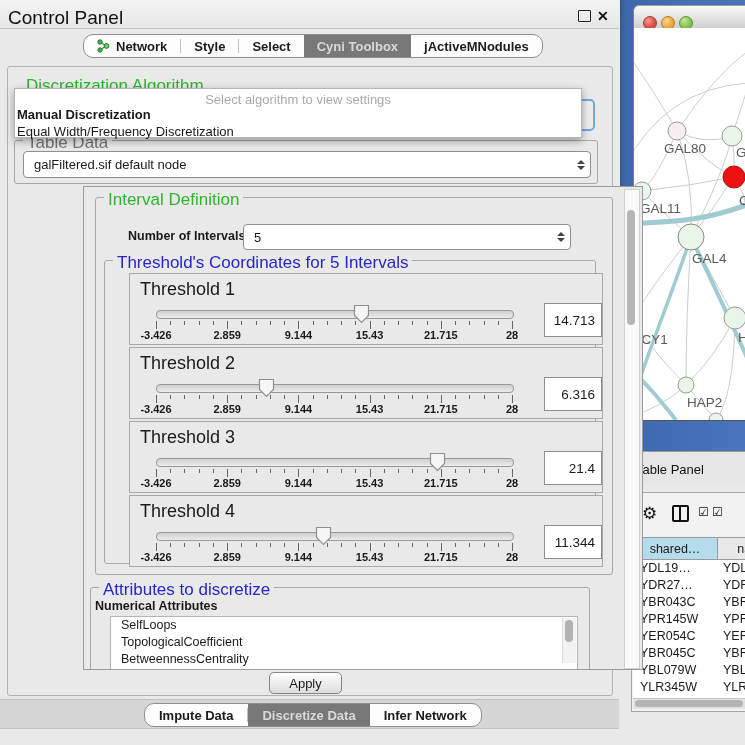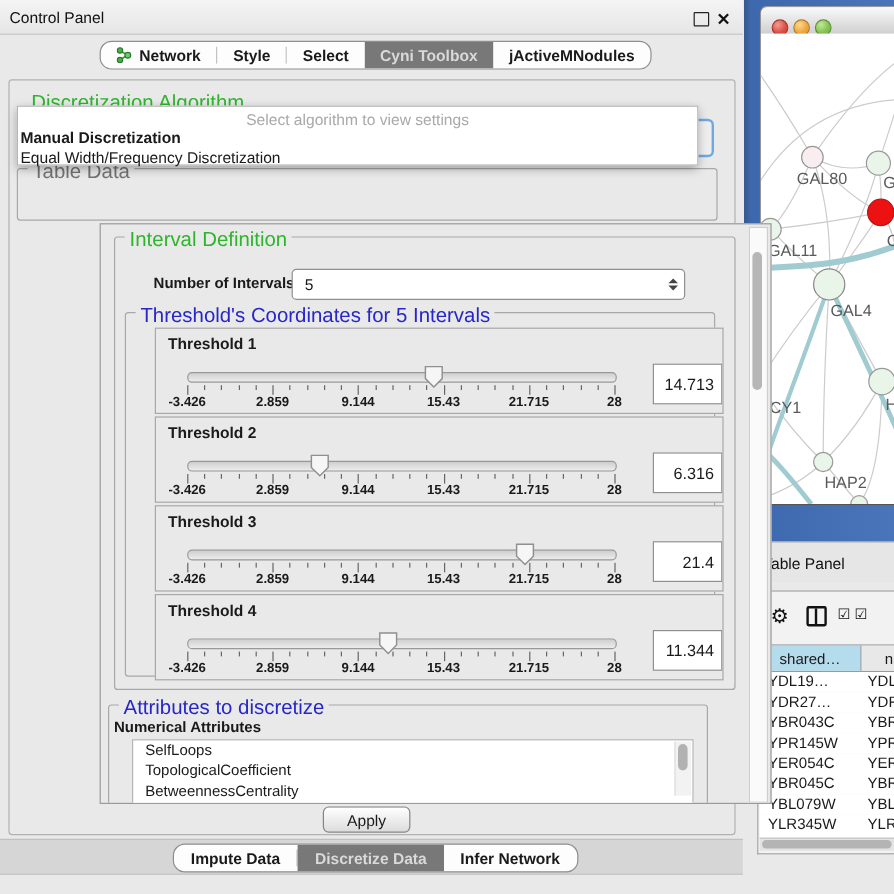--- a/index.html
+++ b/index.html
@@ -3,21 +3,21 @@
 <meta charset="utf-8">
 <style>
   html,body{margin:0;padding:0;}
   body{font-family:"Liberation Sans", sans-serif; background:#bbb;}
   #screen{position:relative;width:745px;height:745px;background:#e9e9e9;overflow:hidden;
           font-family:"Liberation Sans", sans-serif;color:#1a1a1a;}
   .abs{position:absolute;}
   
   #cp-titlebar{left:0;top:0;width:619px;height:28px;
     background:linear-gradient(#f4f4f4,#e6e6e6);border-bottom:1px solid #c6c6c6;}
-  #cp-title{left:8px;top:7px;font-size:13px;color:#111;}
+  #cp-title{left:8px;top:7px;font-size:19px;color:#111;}
   .win-ico{top:9px;font-size:12px;color:#111;cursor:default;}
   #cp-float{left:578px;top:10px;width:11px;height:10px;border:1.5px solid #222;border-radius:1px;}
   #cp-close{left:597px;font-weight:bold;font-size:14px;top:8px;}
   
   #top-tabs{left:83px;top:34px;height:22px;display:flex;align-items:stretch;
     background:#fdfdfd;border:1px solid #8f8f8f;border-radius:10px;overflow:hidden;font-size:13px;font-weight:bold;}
   .ttab{display:flex;align-items:center;padding:0 13px;white-space:nowrap;color:#1a1a1a;}
   .ttab.sel{background:#787878;color:#d9d9d9;}
   .tsep{width:1px;background:#c2c2c2;margin:4px 0;}
   
@@ -37,21 +37,21 @@
      box-shadow:0 3px 8px rgba(0,0,0,.35);z-index:30;font-size:13px;}
   #algo-popup .ph{text-align:center;color:#a9a9a9;padding-top:3px;height:14px;}
   #algo-popup .it{padding:1px 2px;white-space:nowrap;}
   #focus-combo{left:20px;top:99px;width:571px;height:28px;border:2px solid #6fa8e0;border-radius:5px;background:#eee;z-index:5;}
   
   #settings{left:39px;top:186px;width:558px;height:482px;border:1px solid #9a9a9a;background:#e9e9e9;overflow:hidden;z-index:10;margin-left:44px;}
   #settings-sb{right:2px;top:2px;width:14px;height:478px;background:#fafafa;border:1px solid #cfcfcf;}
   #settings-sb .thumb{position:absolute;left:2px;top:20px;width:8px;height:115px;background:#b6b6b6;border-radius:5px;}
   
   .thr-panel{left:24px;width:472px;height:70px;border:1px solid #a8a8a8;background:#e9e9e9;}
-  .thr-label{position:absolute;left:10px;top:5px;font-size:13px;font-weight:bold;}
+  .thr-label{position:absolute;left:10px;top:5px;font-size:18px;font-weight:normal;}
   .track{position:absolute;left:26px;top:36px;width:356px;height:7px;border:1px solid #989898;border-radius:4px;
          background:linear-gradient(#cfcfcf,#ececec);}
   .thumb-svg{position:absolute;top:30px;margin-left:-8px;z-index:3;}
   .ticks{position:absolute;left:26px;top:47px;width:356px;height:8px;}
   .ticks i{position:absolute;width:1px;background:#666;top:0;}
   .slabels{position:absolute;left:26px;top:55px;width:356px;height:12px;font-size:11px;font-weight:bold;}
   .slabels span{position:absolute;transform:translateX(-50%);white-space:nowrap;}
   .valbox{position:absolute;left:414px;top:29px;width:50px;height:32px;background:#fff;border:1px solid #8f8f8f;
           font-size:13.5px;display:flex;align-items:center;justify-content:flex-end;padding-right:6px;}
   
@@ -146,20 +146,27 @@
   </div>
   <div class="abs" id="focus-combo"></div>
   <div class="abs" id="algo-popup">
     <div class="ph">Select algorithm to view settings</div>
     <div class="it" style="font-weight:bold;">Manual Discretization</div>
     <div class="it">Equal Width/Frequency Discretization</div>
   </div>
 
   <div class="abs group" style="left:14px;top:140px;width:582px;height:42px;">
     <div class="gtitle dark">Table Data</div>
+    <div class="combo abs" style="left:8px;top:10px;width:566px;height:25px;">
+      <span class="val">galFiltered.sif default node</span>
+      <span class="spin">
+          <i class="up"></i>
+          <i class="dn"></i>
+        </span>
+    </div>
   </div>
 
   <div class="abs" id="settings">
 
     <div class="abs group" style="left:11px;top:10px;width:516px;height:376px;">
       <div class="gtitle green">Interval Definition</div>
 
       <div class="abs" style="left:32px;top:31px;font-size:12.5px;font-weight:bold;">Number of Intervals</div>
       <div class="combo abs" style="left:147px;top:26px;width:326px;height:24px;">
         <span class="val">5</span>

